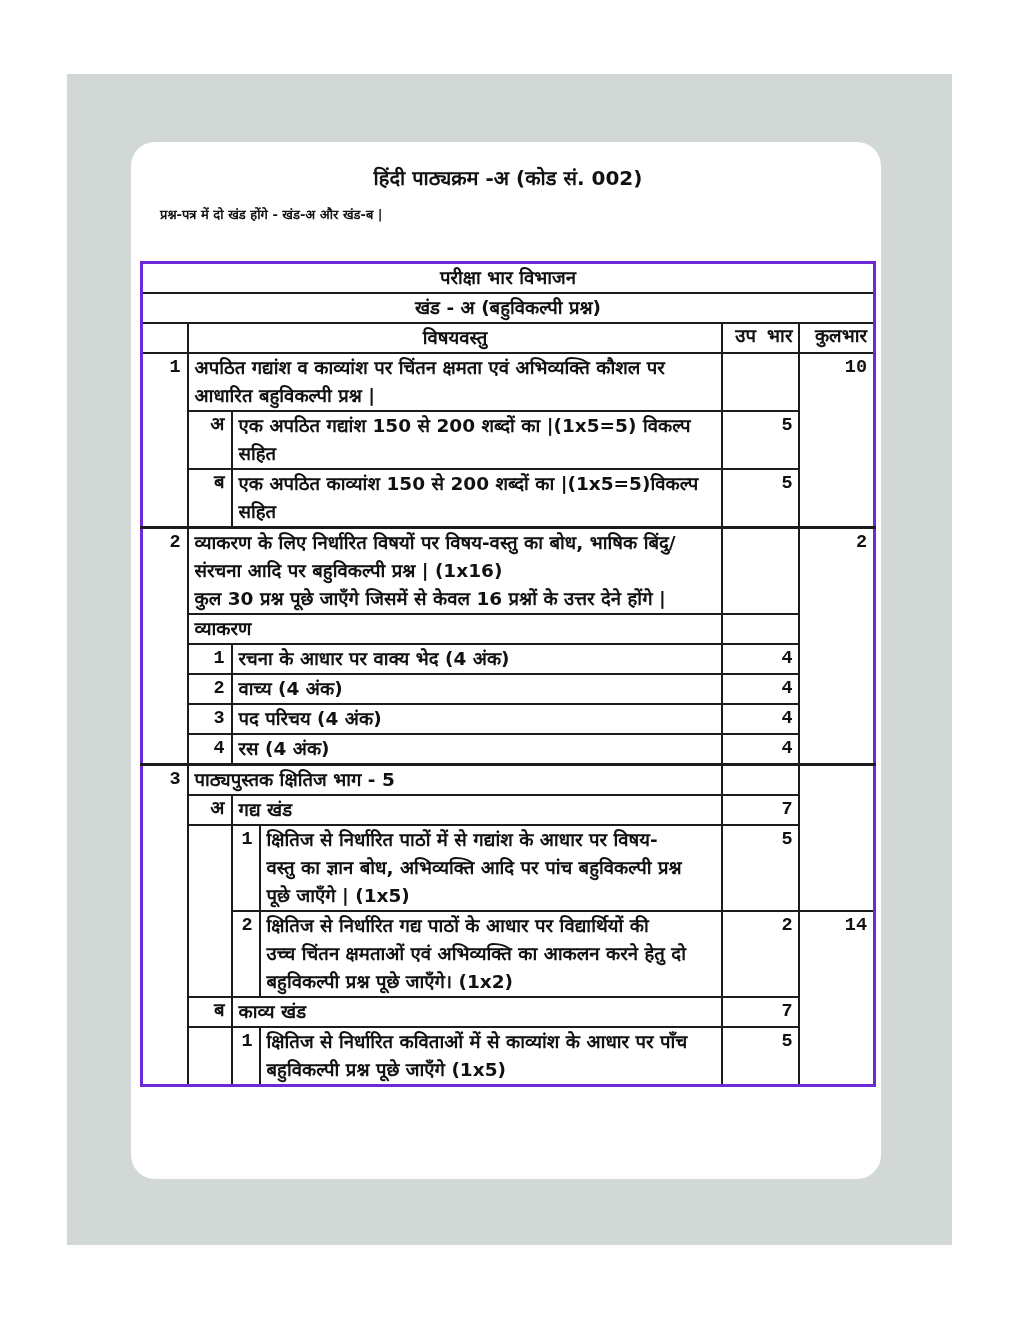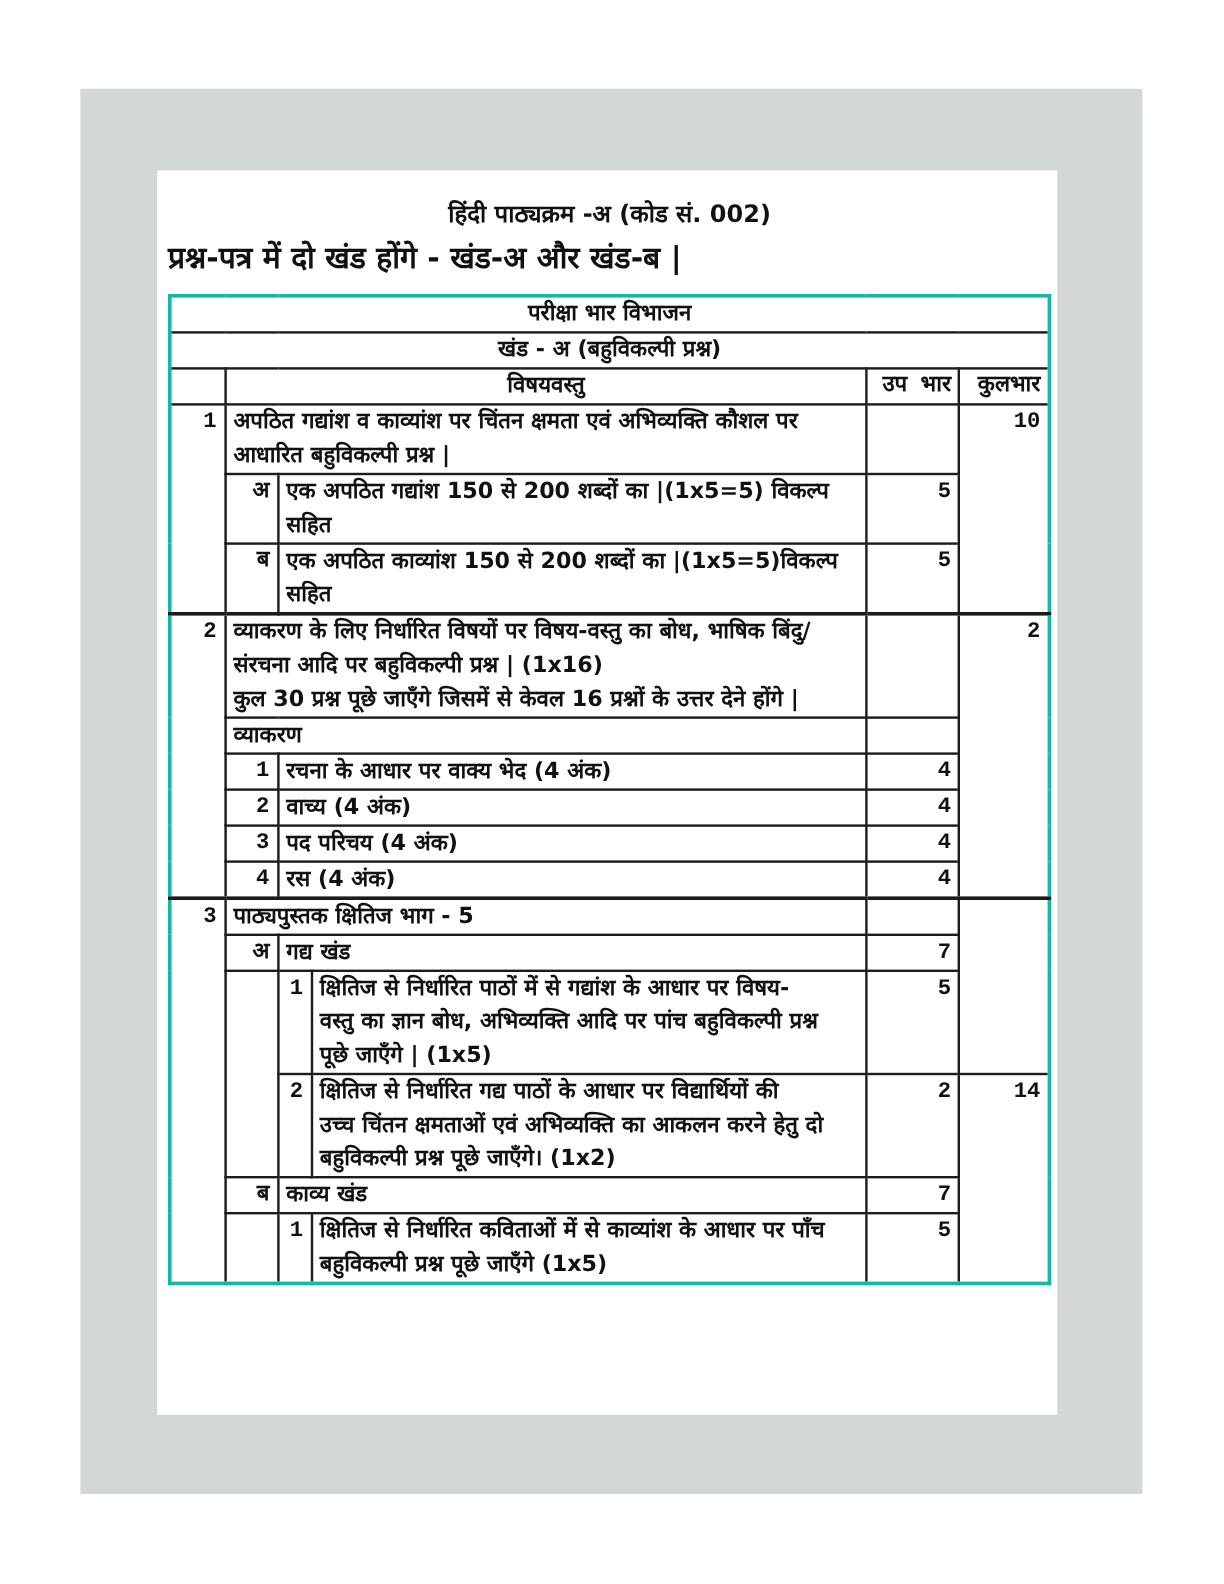--- a/index.html
+++ b/index.html
@@ -18,39 +18,41 @@
   }
   .page {
     position: absolute;
     left: 131px; top: 142px;
     width: 750px; height: 1037px;
     background: #ffffff;
     box-sizing: border-box;
     padding: 22px 5px 0 9px;
     overflow: hidden;
     font-weight: bold;
+    border-radius: 24px;
   }
   .title-line {
     text-align: center;
     font-size: 20px;
     line-height: 29px;
     white-space: nowrap;
   }
   .intro { margin-top: 8px; }
   .intro-line {
-    font-size: 25px;
+    font-size: 13px;
     line-height: 28px;
     white-space: nowrap;
+    margin-left: 20px;
   }
   table.weight-table {
-    margin-top: 16px;
+    margin-top: 32px;
     width: 100%;
     border-collapse: collapse;
     table-layout: fixed;
-    border: 3px solid #14b8a6;
+    border: 3px solid #6d28d9;
     font-size: 18.5px;
   }
   table.weight-table td {
     border: 2px solid #1c1c1c;
     line-height: 28px;
     vertical-align: top;
     padding: 0 6px;
     overflow: hidden;
   }
   td.center { text-align: right; padding: 0 2px; font-family: Liberation Mono, monospace; }

